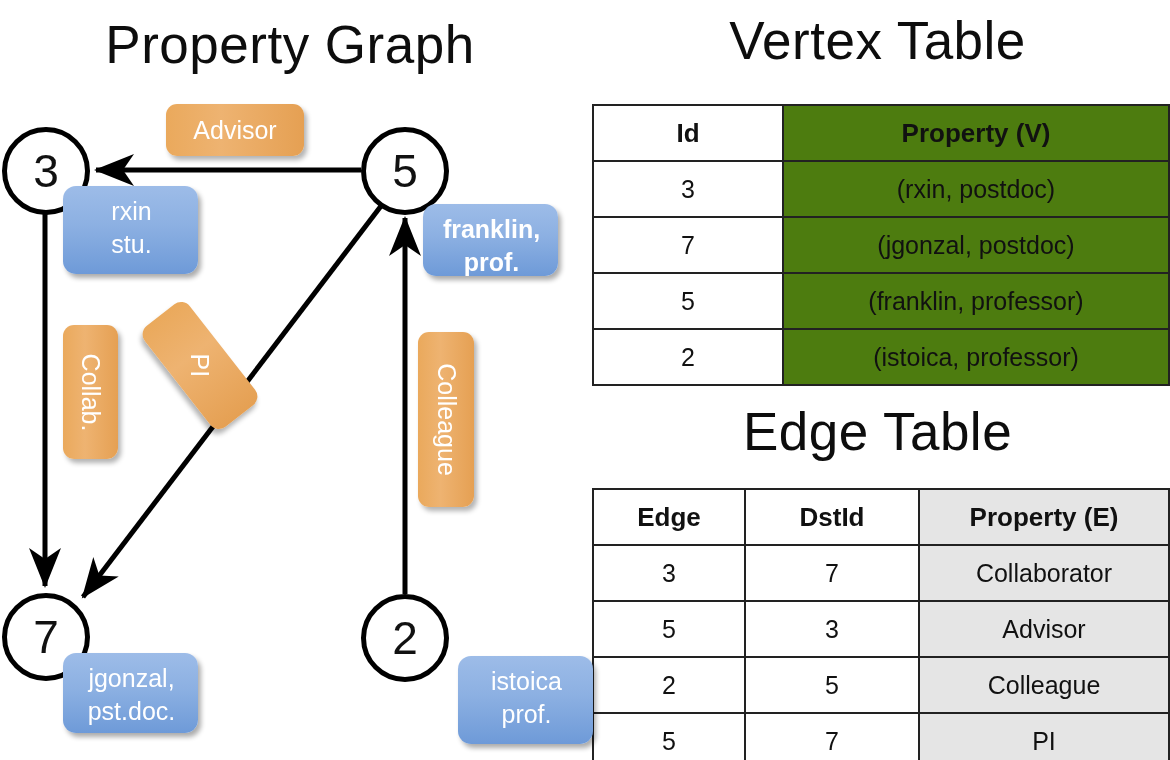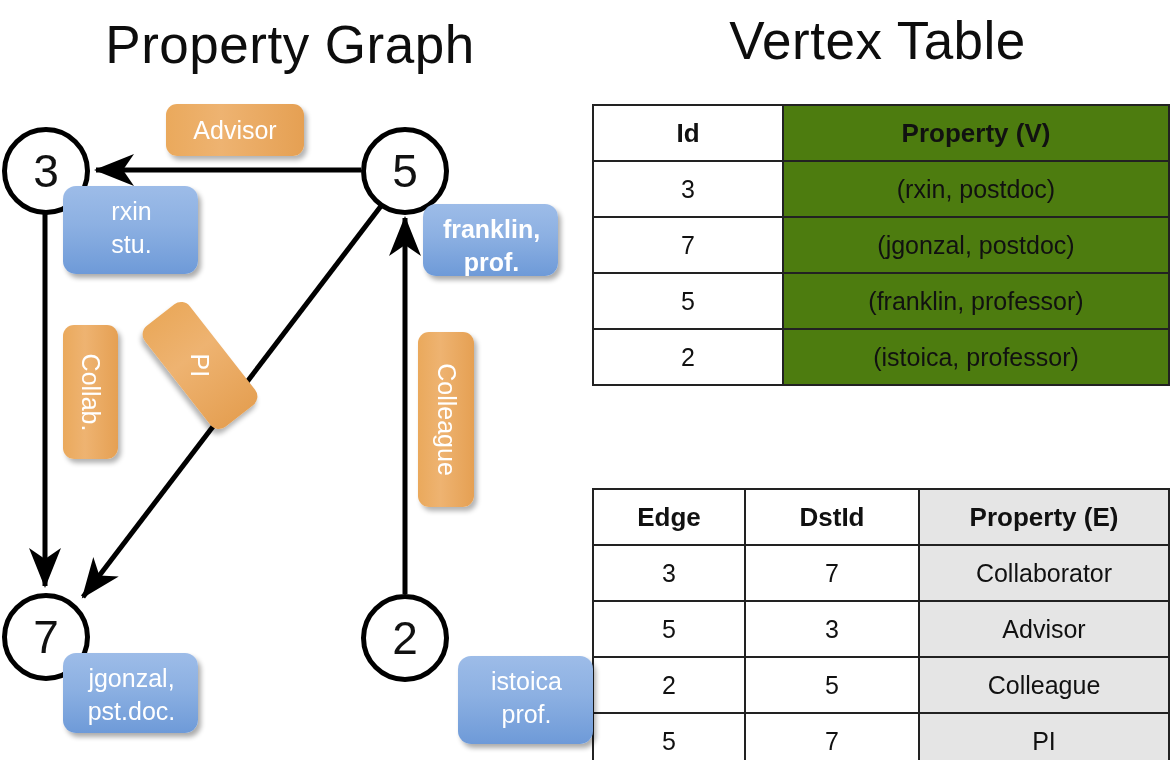--- a/index.html
+++ b/index.html
@@ -101,20 +101,21 @@
   #vertex-table{left:592px;top:104px;width:576px;}
   #edge-table{left:592px;top:488px;width:576px;}
 </style>
 </head>
 <body>
 
 <div class="stage">
 
   <div class="title" id="title-property-graph">Property Graph</div>
   <div class="title" id="title-vertex-table">Vertex Table</div>
+  <div class="title" id="title-edge-table">Edge Table</div>
 
   <svg id="graph-svg" viewBox="0 0 585 760">
     <defs>
       <marker id="arrowhead" markerWidth="9" markerHeight="9" refX="7.6" refY="3.2" orient="auto" markerUnits="strokeWidth">
         <path d="M0,0 L8,3.2 L0,6.4 L2.2,3.2 Z" fill="#000"></path>
       </marker>
     </defs>
 
     <line x1="361" y1="170" x2="96" y2="170" stroke="#000" stroke-width="5" marker-end="url(#arrowhead)"></line>
 

